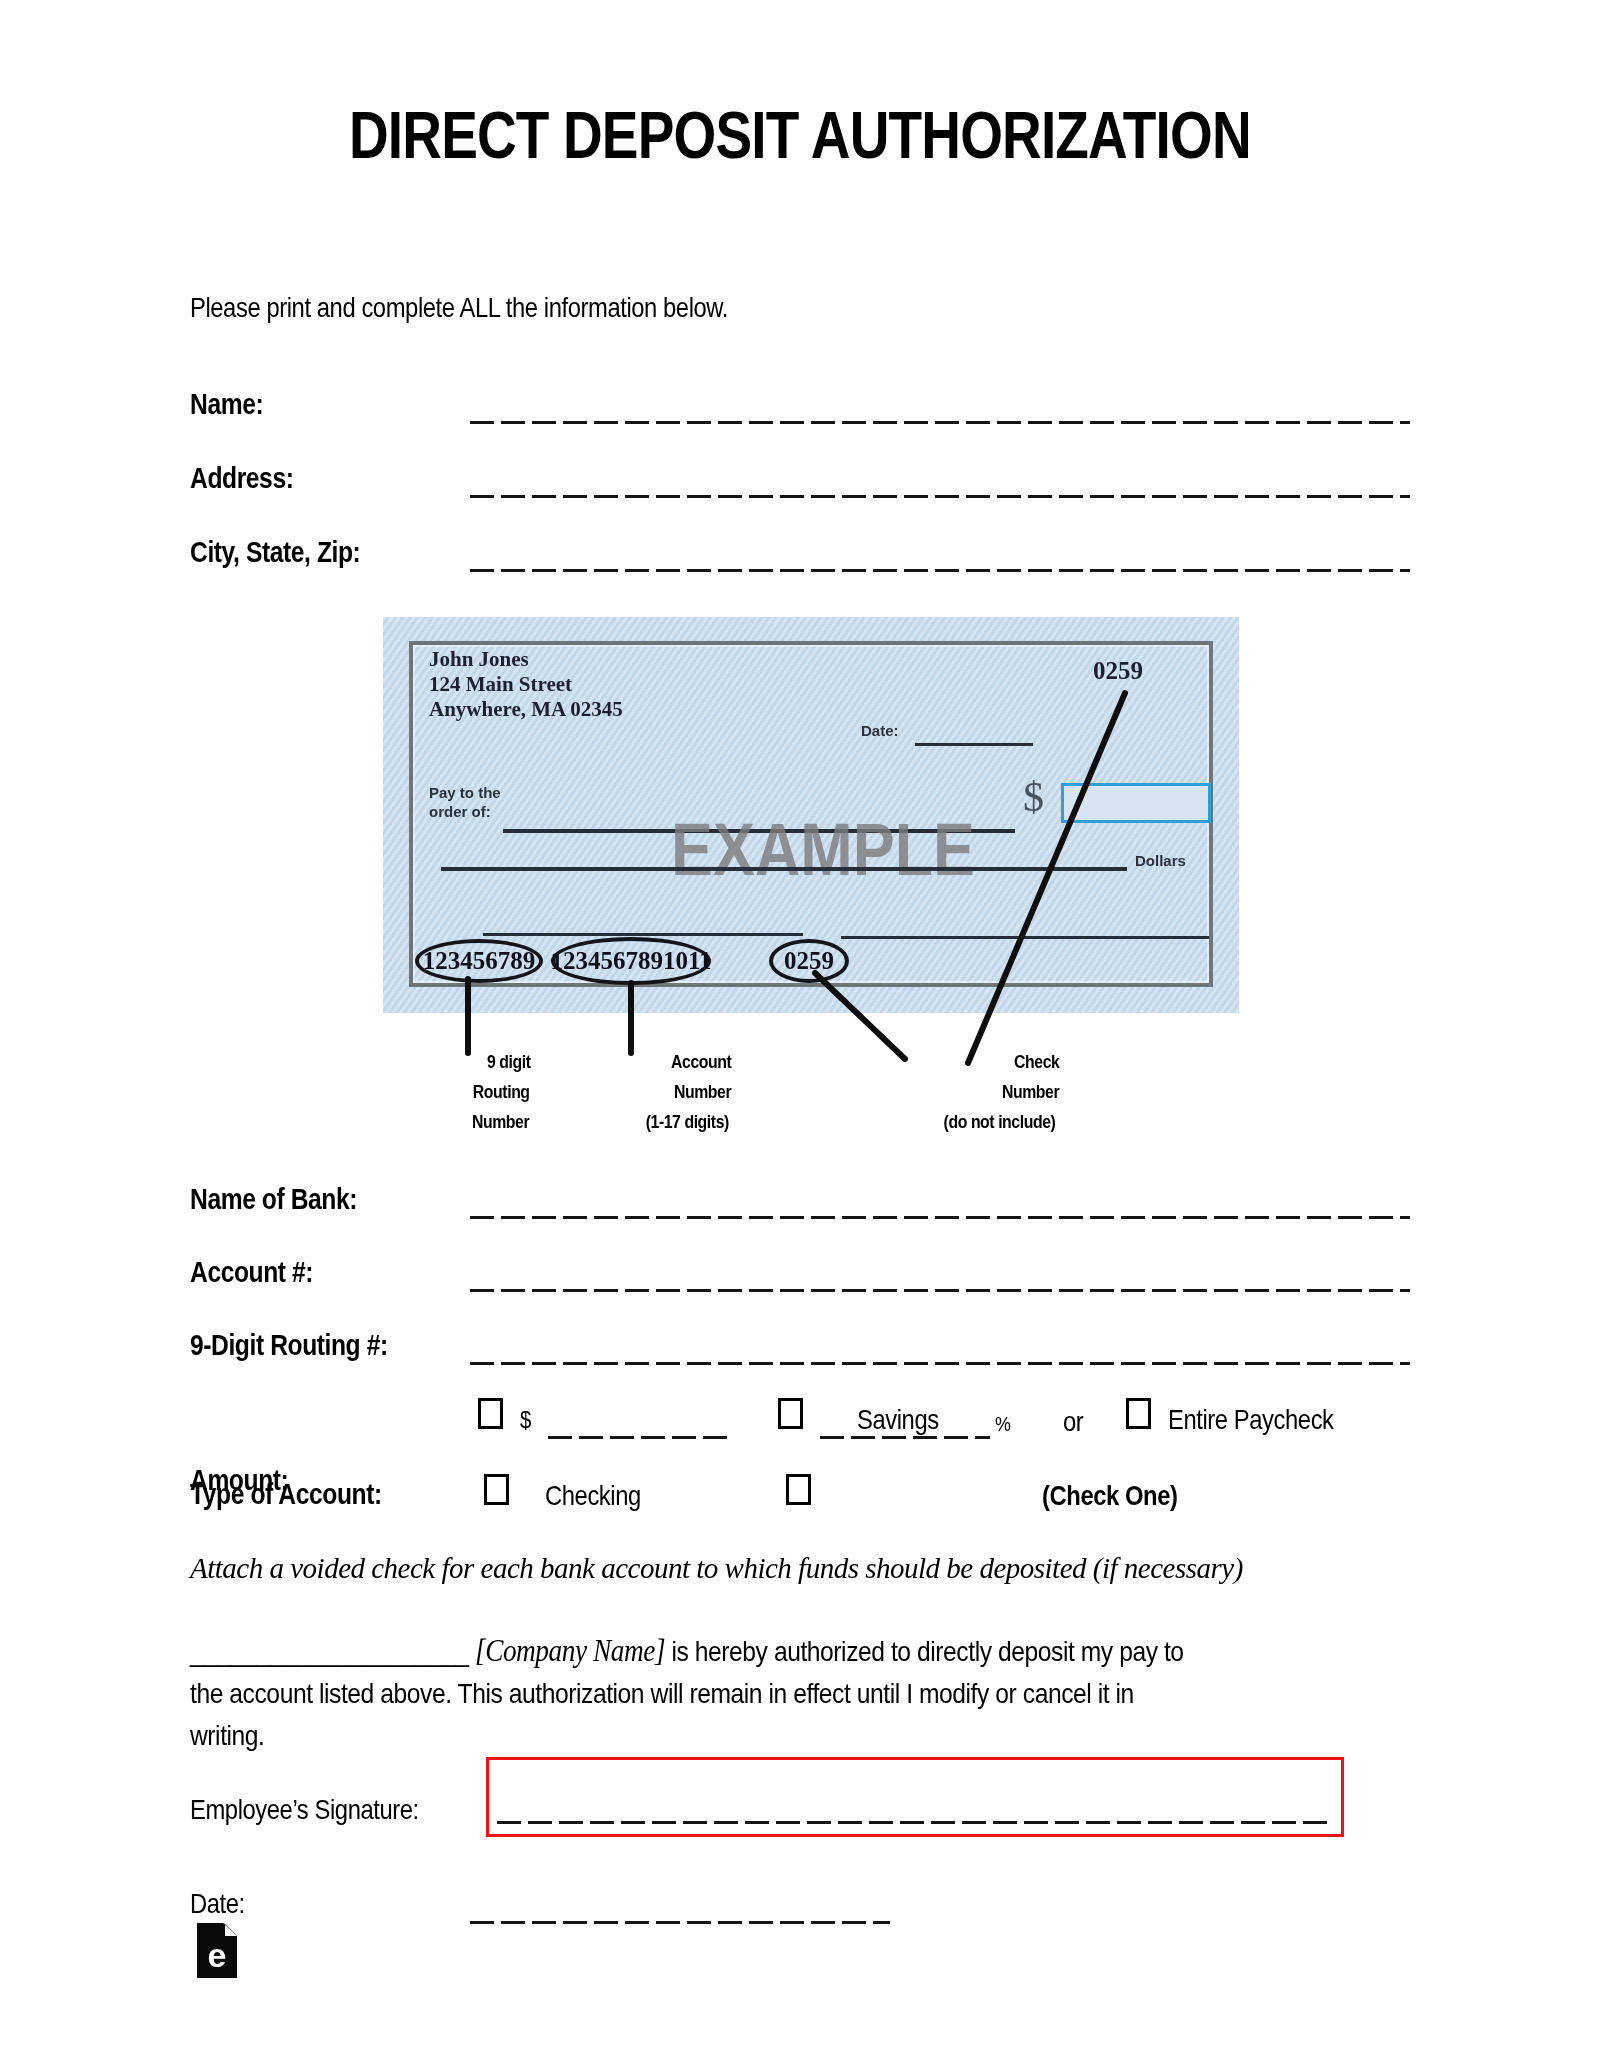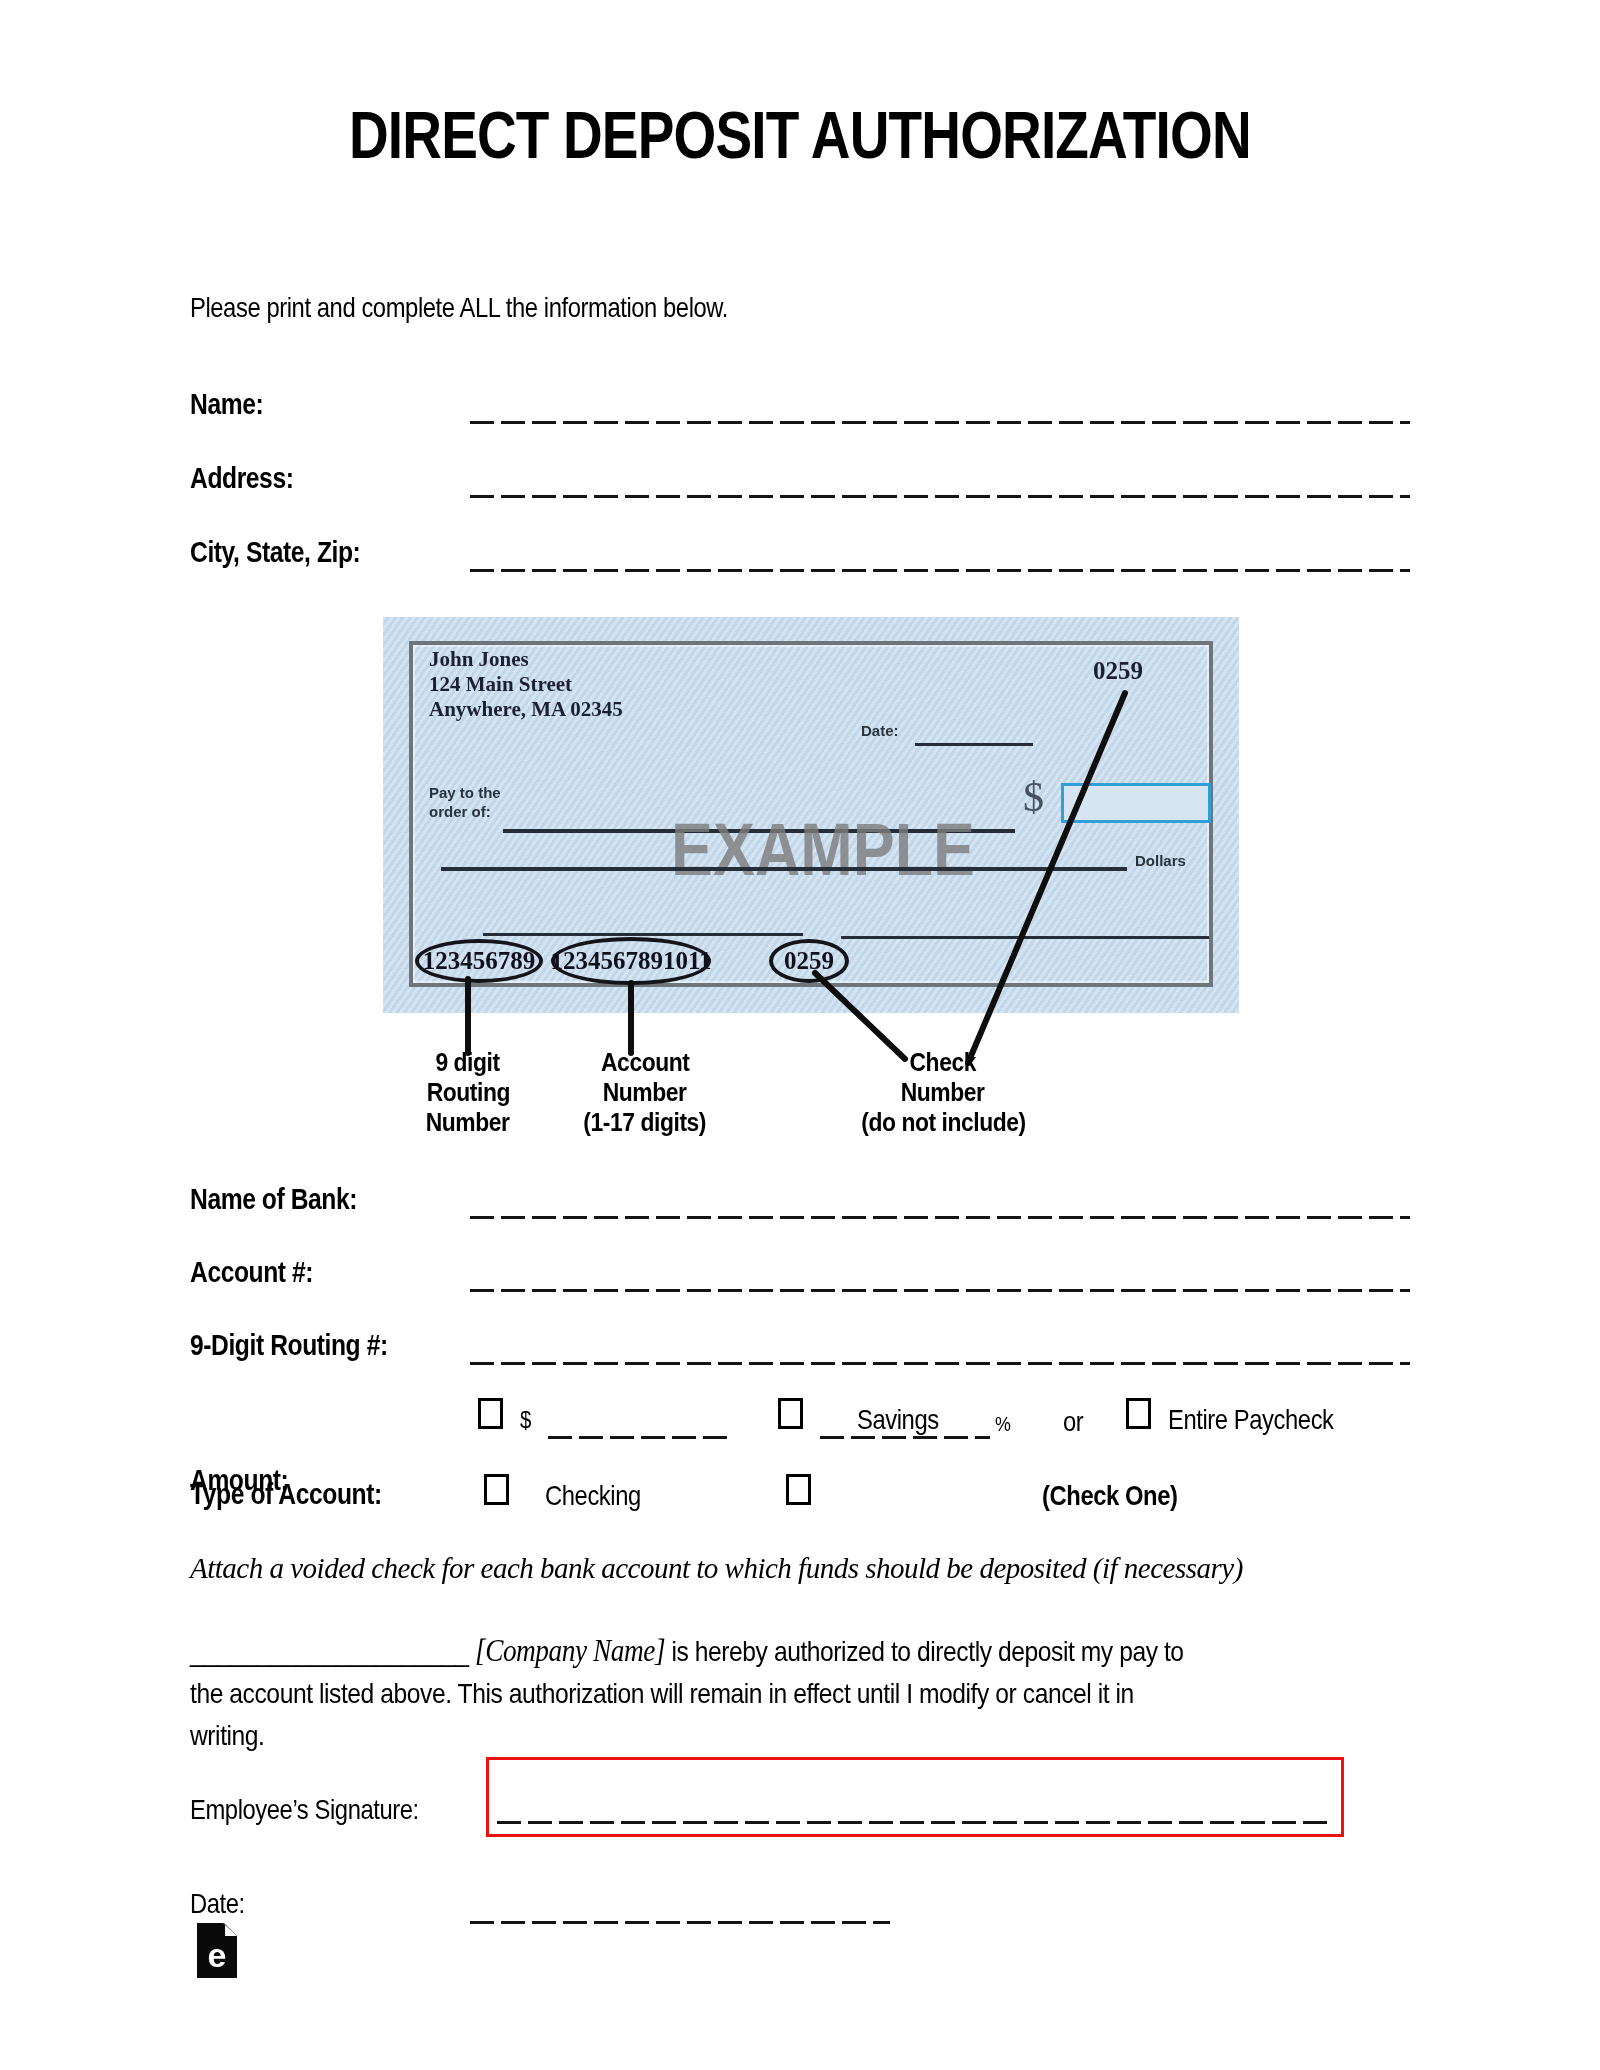--- a/index.html
+++ b/index.html
@@ -40,21 +40,21 @@
   .dollar-sign { position:absolute; left:610px; top:128px; font-family:"Liberation Serif", serif;
     font-size:42px; color:#46525e; }
   .amount-box { position:absolute; left:648px; top:138px; width:150px; height:40px;
     border:3px solid #2f9fd6; background:#d7e4f1; }
   .watermark { position:absolute; left:130px; top:162px; width:560px; text-align:center;
     font-size:74px; font-weight:800; color:#7d7d7d; opacity:.8; transform:scaleX(.85);
     transform-origin:50% 50%; letter-spacing:0; white-space:nowrap; }
   .oval { position:absolute; border:4px solid #14141b; border-radius:50%;
     display:flex; align-items:center; justify-content:center;
     font-family:"Liberation Serif", serif; font-weight:700; font-size:25px; color:#10101c; }
-  .callout { position:absolute; text-align:center; font-weight:700; font-size:26px; line-height:30px; letter-spacing:-0.5px; }
+  .callout { position:absolute; text-align:right; font-weight:700; font-size:18px; line-height:30px; letter-spacing:-0.5px; }
   .callout span { display:inline-block; transform:scaleX(.88); transform-origin:50% 50%; white-space:nowrap; }
   .fig-svg { position:absolute; left:0; top:0; width:856px; height:505px; pointer-events:none; }
 
   
   .logo { position:absolute; left:197px; top:1923px; width:40px; height:55px; background:#0a0a0a;
     clip-path:polygon(0 0, 27px 0, 40px 13px, 40px 55px, 0 55px); }
   .logo .fold { position:absolute; left:26px; top:0; width:14px; height:14px; background:#ffffff;
     clip-path:polygon(0 0, 100% 92%, 0 92%); border-left:2px solid #0a0a0a; }
   .logo .letter { position:absolute; left:0; top:13px; width:100%; text-align:center;
     color:#ffffff; font-size:34px; font-weight:800; font-family:"Liberation Sans", sans-serif; }

